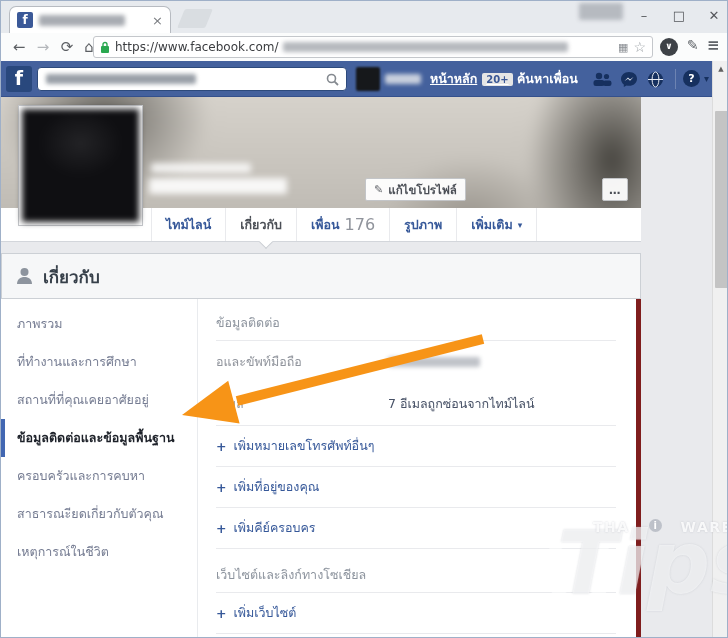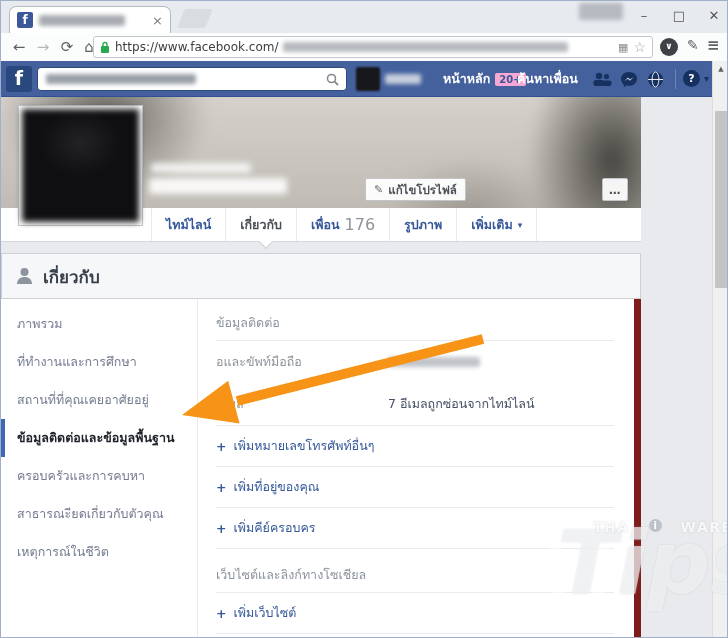--- a/index.html
+++ b/index.html
@@ -47,21 +47,21 @@
   .fbsearch{position:absolute;left:36px;top:6px;width:310px;height:24px;background:#fff;
     border-radius:4px;border:1px solid #2d4a7c;display:flex;align-items:center;}
   .search-blur{margin-left:8px;width:150px;height:10px;background:#9aa0a8;border-radius:2px;filter:blur(2px);}
   .fbsearch svg{margin-left:auto;margin-right:7px;}
   .fb-thumb{position:absolute;left:355px;top:6px;width:24px;height:24px;background:#16181b;
     border-radius:2px;filter:blur(1px);}
   .fb-nameblur{position:absolute;left:384px;top:13px;width:36px;height:10px;background:#c8cfdd;
     border-radius:2px;filter:blur(2px);}
   .fb-navtext{position:absolute;top:0;height:36px;display:flex;align-items:center;gap:5px;
     color:#fff;font-size:12.5px;font-weight:bold;}
-  .fb-badge{background:#f9a8d4;color:#3a5795;font-size:10px;font-weight:bold;border-radius:2px;
+  .fb-badge{background:#e5e5e5;color:#3a5795;font-size:10px;font-weight:bold;border-radius:2px;
     padding:1px 4px;}
   .fb-ico{position:absolute;top:8px;width:22px;height:20px;display:flex;align-items:center;justify-content:center;}
   .fb-sep{position:absolute;left:674px;top:8px;width:1px;height:20px;background:rgba(255,255,255,.22);}
   .fb-help{position:absolute;left:682px;top:9px;width:17px;height:17px;border-radius:50%;
     background:#16305f;color:#fff;font-size:11px;font-weight:bold;text-align:center;line-height:17px;}
   .fb-caret{position:absolute;left:703px;top:12px;color:#16305f;font-size:10px;}
   
   .cover{position:absolute;left:0;top:96px;width:640px;height:111px;overflow:hidden;background:#c9c5be;z-index:1;}
   .cover-img{position:absolute;inset:-18px;filter:blur(7px);
     background:
@@ -95,21 +95,21 @@
   .ptab .count{color:#90949c;font-weight:normal;font-size:16px;}
   .ptab .dd{font-size:9px;}
   .tab-notch{position:absolute;left:260px;top:236px;width:10px;height:10px;background:#fff;
     border-right:1px solid #c9cdd2;border-bottom:1px solid #c9cdd2;transform:rotate(45deg);z-index:3;}
   
   .aboutbox{position:absolute;left:0;top:252px;width:640px;height:46px;background:#f6f7f8;
     border:1px solid #ccd0d5;display:flex;align-items:center;gap:10px;padding-left:14px;}
   .about-title{font-size:17px;font-weight:bold;color:#37404a;}
   
   .contentbox{position:absolute;left:0;top:298px;width:640px;height:340px;background:#fff;
-    border-right:7px solid #7f1d1d;display:flex;}
+    border-right:5px solid #7f1d1d;display:flex;}
   .sidebar{width:197px;border-right:1px solid #e9ebee;padding-top:6px;flex:none;}
   .side-item{padding:9px 16px 9px 16px;font-size:12.5px;color:#757c92;cursor:pointer;}
   .side-item.active{font-weight:bold;color:#1d2129;border-left:4px solid #4267b2;padding-left:12px;}
   .main{flex:1;padding:14px 20px 0 18px;}
   .sec-h{font-size:12.5px;color:#8d949e;padding-bottom:7px;border-bottom:1px solid #e9eaed;}
   .inforow{display:flex;align-items:center;padding:11px 0;}
   .inforow .lbl{width:172px;font-size:12.5px;color:#90949c;flex:none;}
   .val-blur{width:92px;height:10px;background:#c0c3c9;border-radius:2px;filter:blur(2px);}
   .inforow .val{font-size:12.5px;color:#475166;}
   .inforow.bordered{border-bottom:1px solid #e9eaed;}
@@ -180,21 +180,21 @@
     <div class="fblogo">f</div>
     <div class="fbsearch">
       <span class="search-blur"></span>
       <svg width="13" height="13" viewBox="0 0 13 13">
         <circle cx="5.5" cy="5.5" r="4" fill="none" stroke="#858a90" stroke-width="1.6"></circle>
         <line x1="8.6" y1="8.6" x2="12" y2="12" stroke="#858a90" stroke-width="1.8"></line>
       </svg>
     </div>
     <div class="fb-thumb"></div>
     <div class="fb-nameblur"></div>
-    <div class="fb-navtext" style="left:442px;">
+    <div class="fb-navtext" style="left:429px;text-decoration:underline;">
       <span>หน้าหลัก</span>
       <span class="fb-badge">20+</span>
     </div>
     <div class="fb-navtext" style="left:516px;">
       <span>ค้นหาเพื่อน</span>
     </div>
     <div class="fb-ico" style="left:590px;">
       <svg width="20" height="15" viewBox="0 0 20 15">
         <circle cx="7" cy="4" r="3.2" fill="#16305f"></circle>
           <rect x="1.5" y="8" width="11" height="6" rx="2.5" fill="#16305f"></rect>

